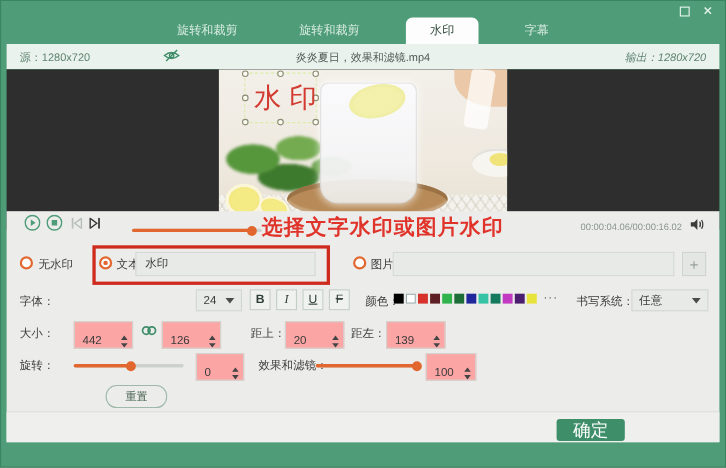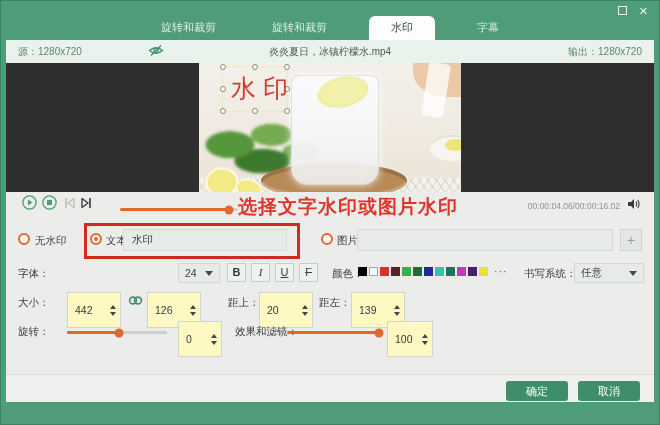--- a/index.html
+++ b/index.html
@@ -15,21 +15,21 @@
   
   .tabrow { position:absolute; top:21px; left:0; width:100%; height:19px; display:flex; justify-content:center; gap:28px; align-items:flex-end; }
   .tab { color:#d9ecе2; color:#d9ece2; font-size:11px; padding:4px 14px 5px; cursor:pointer; white-space:nowrap; }
   .tab.active { background:#fdfdfd; color:#30493c; border-radius:6px 6px 0 0; padding:4px 22px 5px; }
 
   
   .infobar { position:absolute; left:6px; top:40px; width:648px; height:23px; background:#e9f2ec; display:flex; align-items:center; font-size:10px; color:#5f8370;padding-left:12px; }
   .infobar .src { position:absolute; left:12px; }
   .infobar .eye { position:absolute; left:142px; top:4px; }
   .infobar .fname { position:absolute; left:0; width:100%; text-align:center; color:#4e5a52; }
-  .infobar .outp { position:absolute; right:12px; }
+  .infobar .outp { position:absolute; right:12px;font-style:italic; }
 
   
   .preview { position:absolute; left:6px; top:63px; width:648px; height:146px; background:#2e2e2e; overflow:hidden; }
   .video { position:absolute; left:193px; top:0; width:262px; height:146px; overflow:hidden;
            background:linear-gradient(180deg,#f3f0ea 0%,#efe9df 55%,#e7dfd2 100%); }
   .v-leaves { position:absolute; left:-8px; top:52px; width:130px; height:66px;
       background:radial-gradient(ellipse 40px 22px at 30% 45%, #57973c 60%, transparent 62%),
                  radial-gradient(ellipse 34px 18px at 62% 30%, #74ab50 60%, transparent 62%),
                  radial-gradient(ellipse 46px 20px at 55% 70%, #3e7a2d 60%, transparent 62%),
                  radial-gradient(ellipse 30px 14px at 85% 55%, #68a148 60%, transparent 62%);
@@ -82,32 +82,32 @@
   .fmt.b { font-weight:bold; }
   .fmt.i { font-style:italic; font-family:"Liberation Serif", serif; }
   .fmt.u { text-decoration:underline; }
   .fmt.f { text-decoration:line-through; }
 
   .swatches { position:absolute; left:352px; top:75px; display:flex; gap:2px; }
   .swatch { width:9px; height:9px; cursor:pointer; }
   .swatch.white { border:1px solid #9aa; }
   .more-colors { position:absolute; left:488px; top:73px; color:#555; letter-spacing:1px; cursor:pointer; }
 
-  .spin { position:absolute; height:36px; background:#fef9c3; border:1px solid #d0d5d0; display:flex; align-items:center; cursor:text; }
+  .spin { position:absolute; height:25px; background:#fca5a5; border:1px solid #d0d5d0; display:flex; align-items:flex-end; cursor:text; }
   .spin-val { flex:1; padding-left:7px; font-size:10.5px; color:#3a3a3a; }
   .spin-arrows { width:12px; display:flex; flex-direction:column; gap:3px; align-items:center; cursor:pointer; padding-right:2px; }
   .tri-up { width:0; height:0; border-left:3px solid transparent; border-right:3px solid transparent; border-bottom:4px solid #444; }
   .tri-dn { width:0; height:0; border-left:3px solid transparent; border-right:3px solid transparent; border-top:4px solid #444; }
 
   .mini-slider { position:absolute; height:3px; background:#cdd1cd; border-radius:2px; }
 
   .ghostbtn { position:absolute; height:21px; border:1px solid #9eb8aa; border-radius:10px; background:transparent; color:#47604f; font-size:10px; text-align:center; cursor:pointer; font-family:"Liberation Sans", sans-serif; }
   .divider { position:absolute; left:0; top:182px; width:100%; height:1px; background:#d9dbd7; }
   .bottom-strip { position:absolute; left:0; top:183px; width:100%; height:27px; background:#efefed; }
-  .cta { position:absolute; top:189px; width:62px; height:20px; background:#3e8e69; border:none; border-radius:3px; color:#fff; font-size:11px; cursor:pointer; font-family:"Liberation Sans", sans-serif; }
+  .cta { position:absolute; top:189px; width:62px; height:20px; background:#3e8e69; border:none; border-radius:3px; color:#fff; font-size:16px; cursor:pointer; font-family:"Liberation Sans", sans-serif; }
 </style>
 </head>
 <body>
 
 <div class="stage">
 
   <div class="win-controls">
     <span class="win-btn maxi"></span>
     <span class="win-btn">✕</span>
   </div>
@@ -121,21 +121,21 @@
 
   <div class="infobar">
     <span class="src"><span>源：</span><span>1280x720</span></span>
     <span class="eye">
       <svg width="16" height="13" viewBox="0 0 16 13">
           <path d="M1.5 6.5 Q8 1 14.5 6.5 Q8 12 1.5 6.5 Z" fill="none" stroke="#3f8e6a" stroke-width="1.3"></path>
           <circle cx="8" cy="6.5" r="2" fill="none" stroke="#3f8e6a" stroke-width="1.2"></circle>
           <line x1="3" y1="11.5" x2="13" y2="1.5" stroke="#3f8e6a" stroke-width="1.3"></line>
         </svg>
     </span>
-    <span class="fname">炎炎夏日，冰镇柠檬水.mp4</span>
+    <span class="fname">炎炎夏日，效果和滤镜.mp4</span>
     <span class="outp"><span>输出：</span><span>1280x720</span></span>
   </div>
 
   <div class="preview">
     <div class="video">
       <div class="v-leaves"></div>
       <div class="v-mat"></div>
       <div class="v-slice1"></div>
       <div class="v-slice2"></div>
       <div class="v-coaster"></div>
@@ -297,19 +297,19 @@
       <div class="knob" style="left: 100%;"></div>
     </div>
     <div class="spin" style="left:381px;top:129px;width:46px">
       <span class="spin-val">100</span>
       <span class="spin-arrows">
           <i class="tri-up"></i>
           <i class="tri-dn"></i>
         </span>
     </div>
 
+    <button class="ghostbtn" style="left:90px;top:158px;width:56px">重置</button>
 
     <div class="divider"></div>
     <div class="bottom-strip"></div>
     <button class="cta" style="left:500px">确定</button>
-    <button class="cta" style="left:572px">取消</button>
   </div>
 </div>
 
 </body></html>

